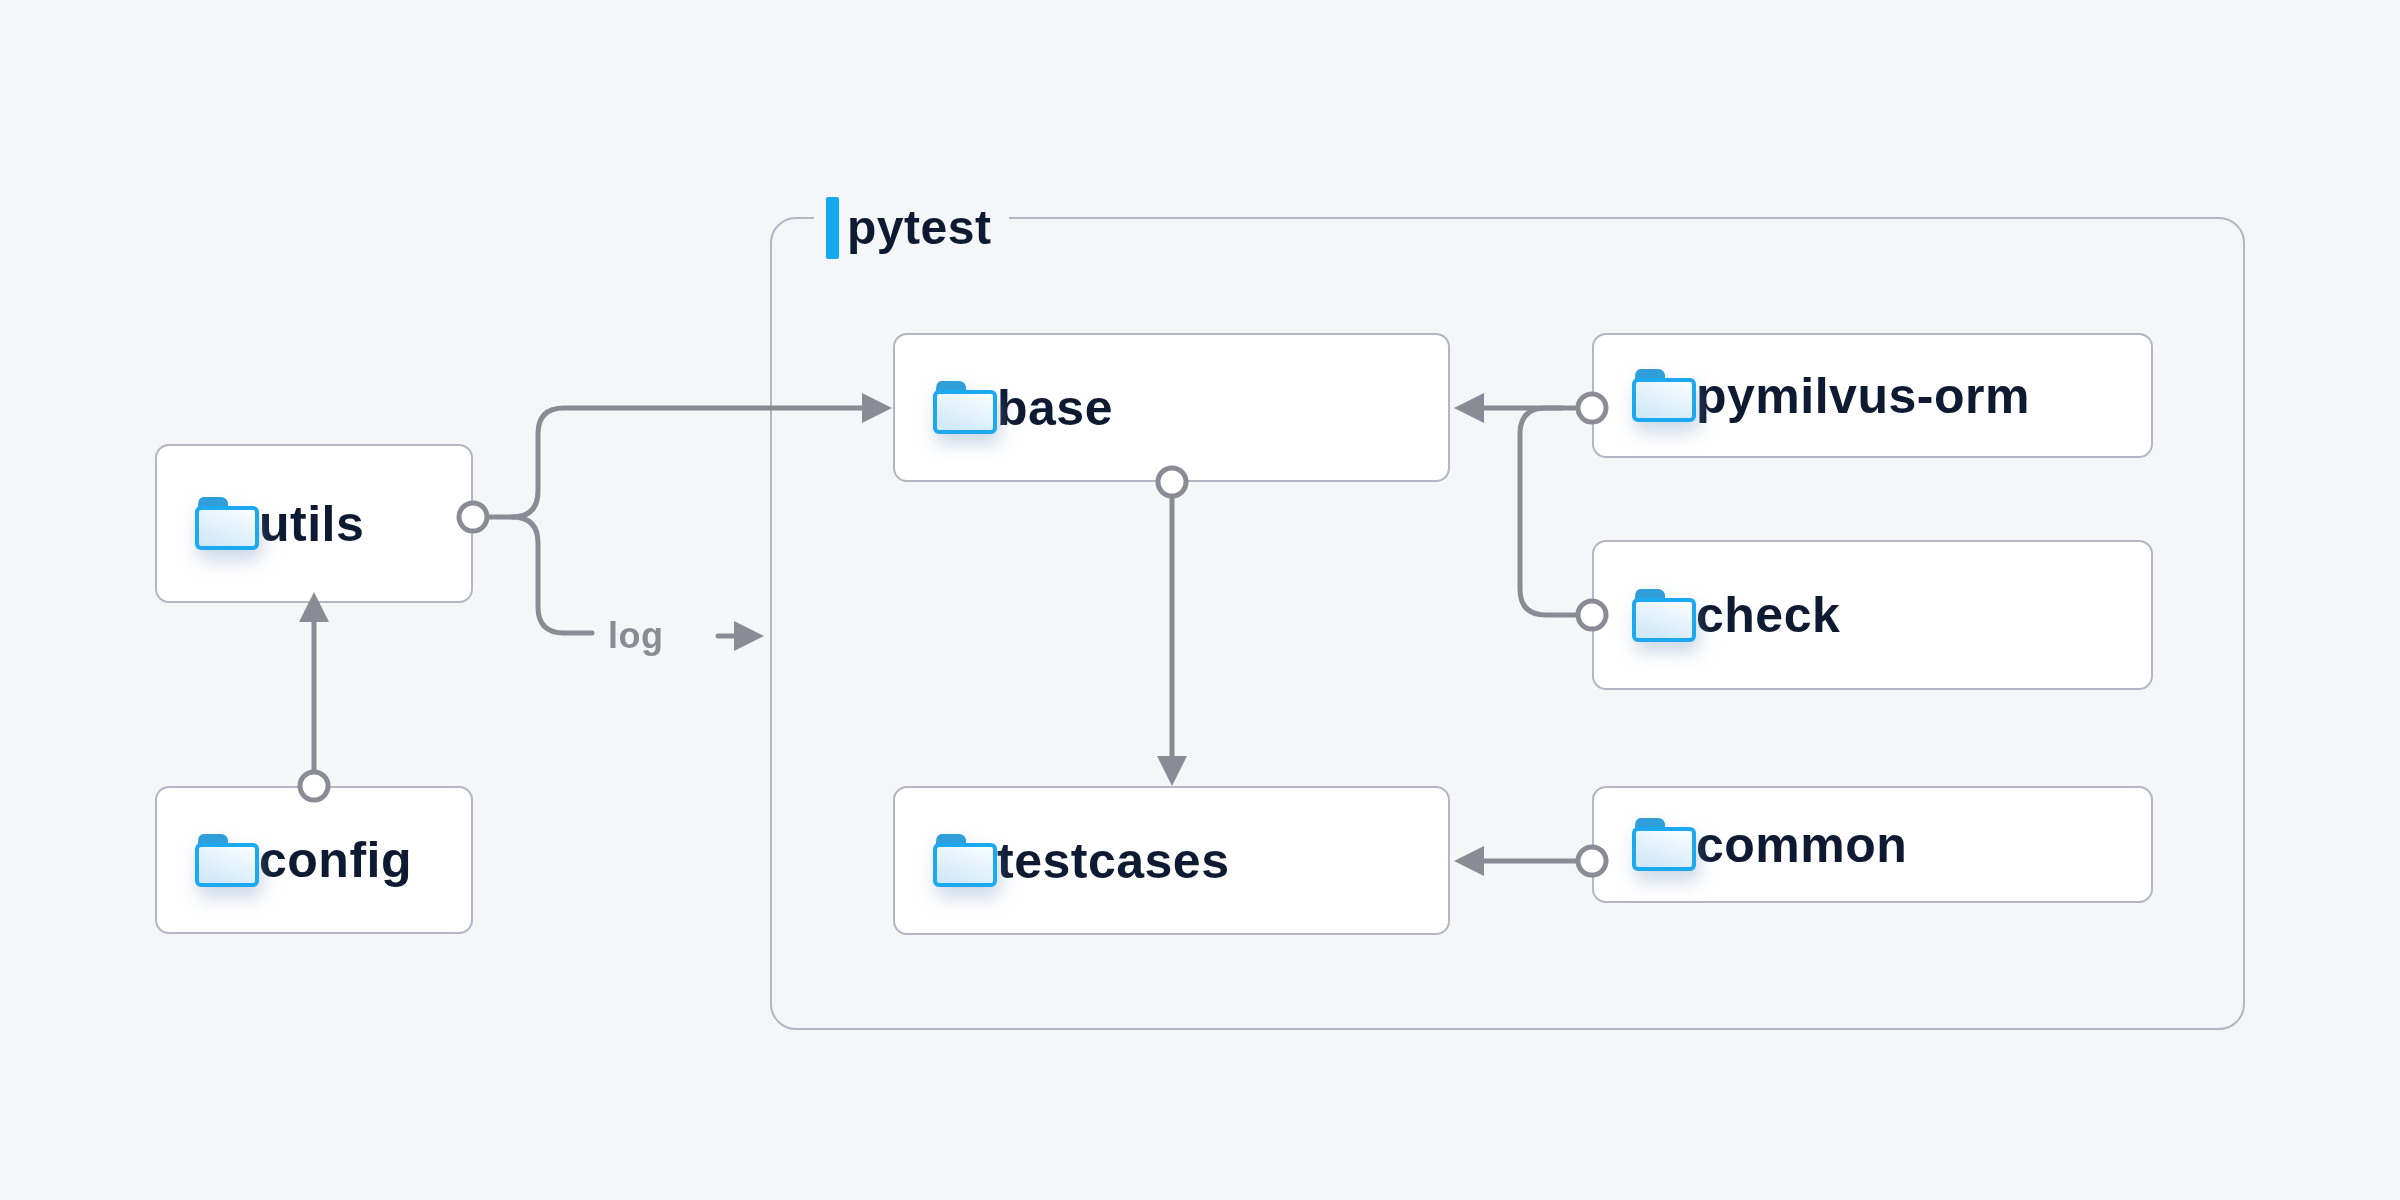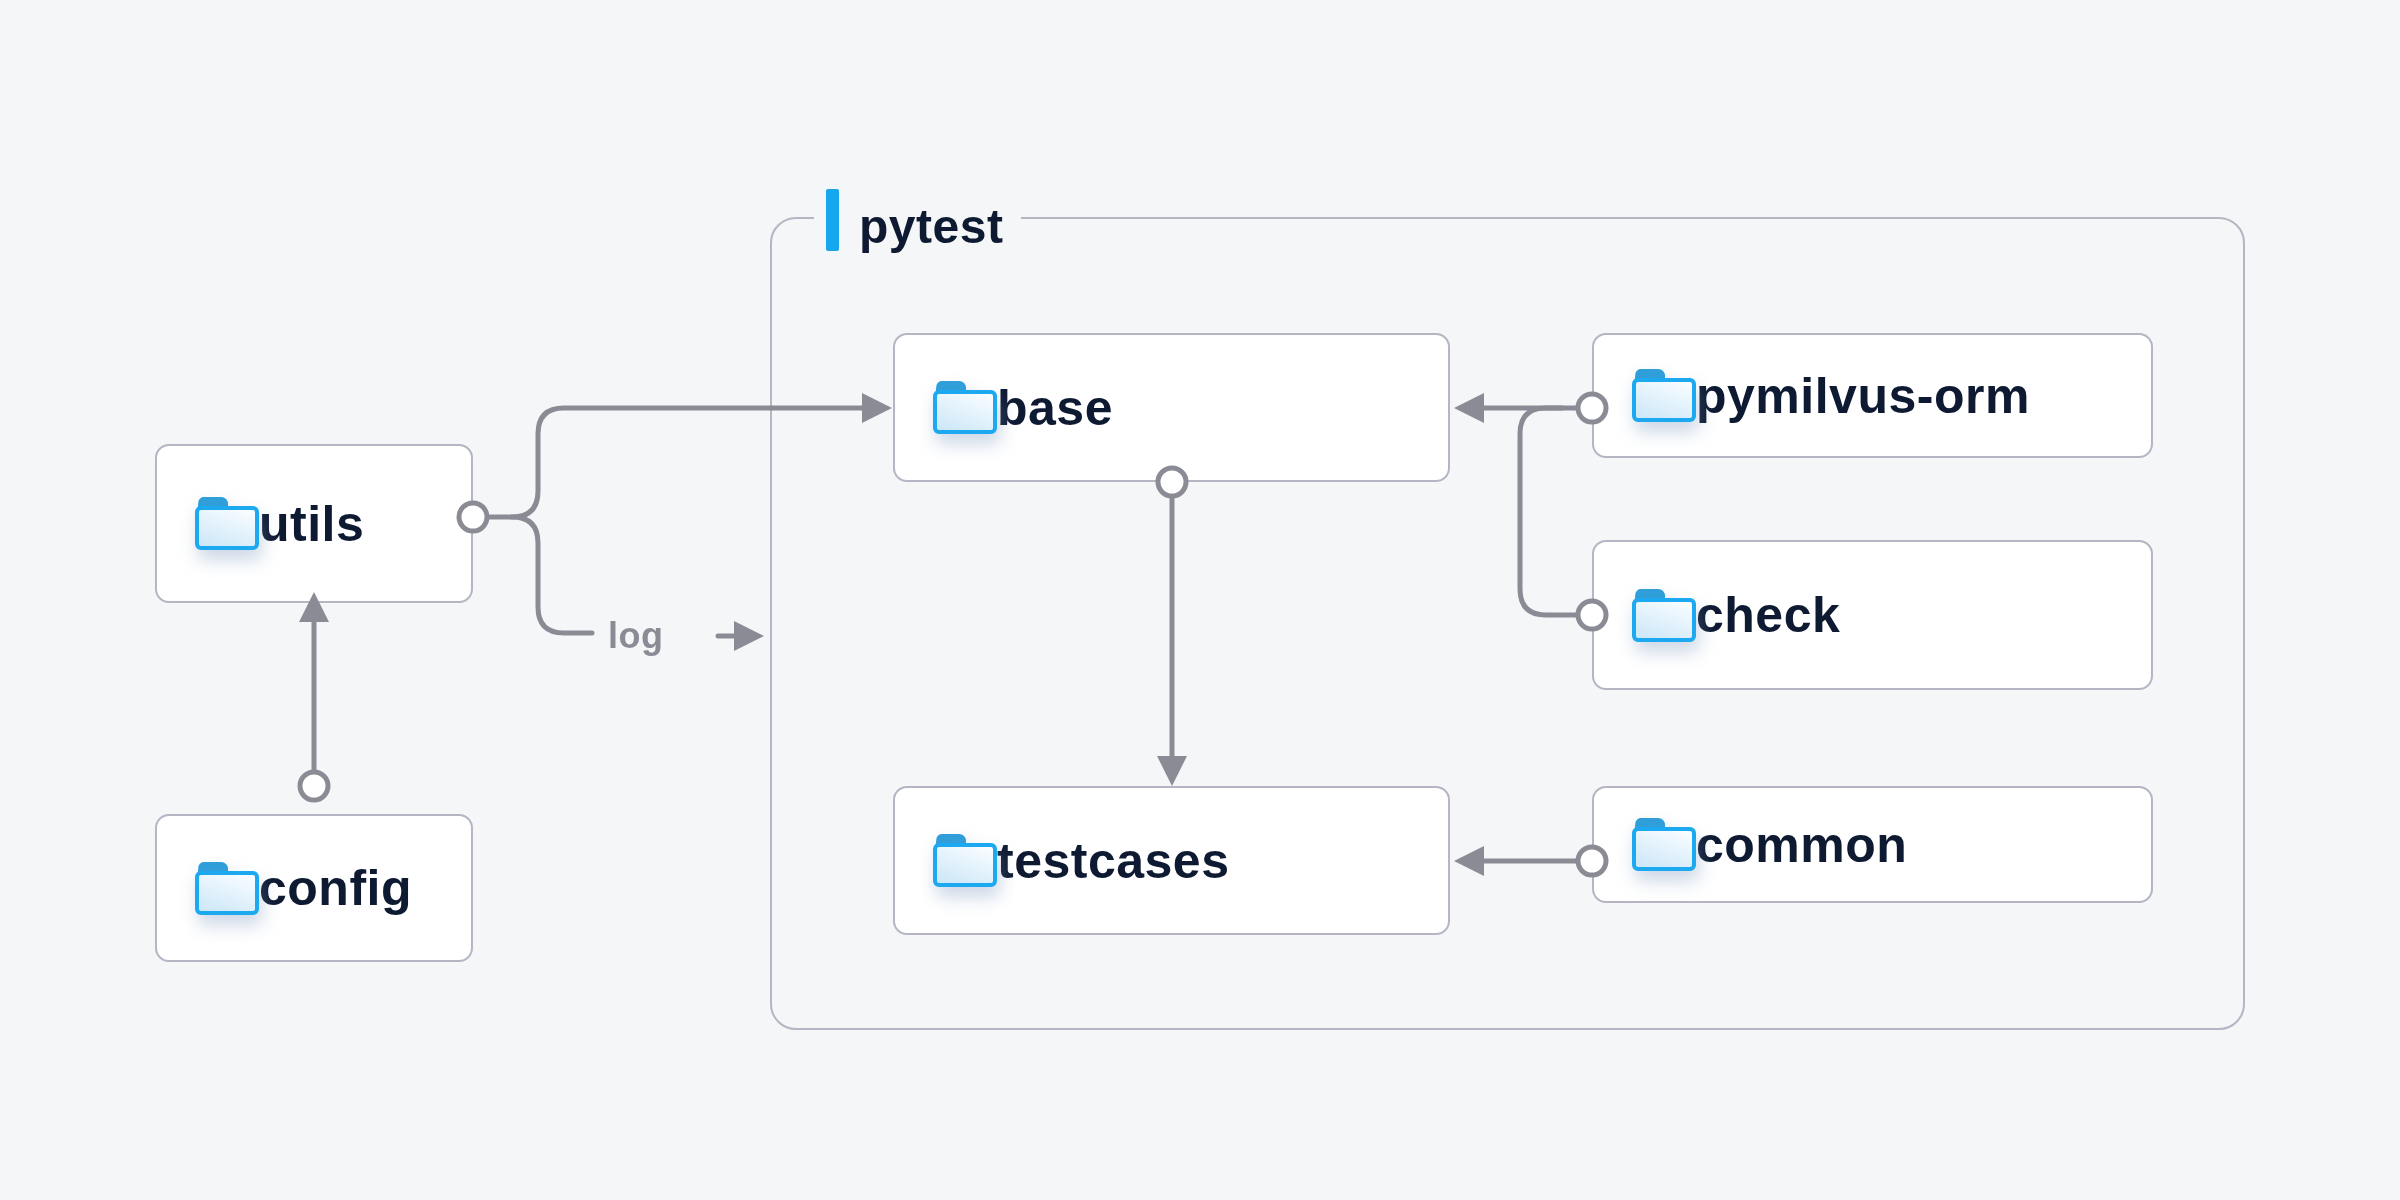--- a/index.html
+++ b/index.html
@@ -7,22 +7,22 @@
     width:2400px;height:1200px;position:relative;overflow:hidden;
     background:#f5f6f8;
     font-family:"Liberation Sans", sans-serif;
   }
   
   .group{
     position:absolute;left:770px;top:217px;width:1475px;height:813px;
     border:2px solid #b5b5c3;border-radius:26px;z-index:0;box-sizing:border-box;
   }
   .group-label{
-    position:absolute;left:814px;top:187px;height:64px;z-index:2;
-    display:flex;align-items:flex-end;gap:20px;
+    position:absolute;left:814px;top:196px;height:64px;z-index:2;
+    display:flex;align-items:center;gap:8px;
     background:#f5f6f8;padding:0 18px 0 12px;
   }
   .group-label .bar{
     width:13px;height:62px;background:#16a8ee;border-radius:2px;flex:0 0 auto;
   }
   .group-label .txt{
     font-size:48px;font-weight:700;color:#0e1a32;letter-spacing:.5px;line-height:1;
   }
   
   .node{
@@ -42,21 +42,21 @@
     position:absolute;left:2px;top:0;width:30px;height:18px;
     background:#2f9ed9;border-radius:5px 8px 0 0;
     transform:skewX(-6deg);transform-origin:bottom left;
   }
   .folder .fbody{
     position:absolute;left:0;top:9px;width:64px;height:44px;box-sizing:border-box;
     background:linear-gradient(200deg,#f7fcff 8%,#cfe8f8 92%);
     border:4px solid #1ca9f0;border-radius:6px;
   }
   #n-utils    {left:155px;top:444px;width:318px;height:159px;}
-  #n-config   {left:155px;top:786px;width:318px;height:148px;margin-top:28px;}
+  #n-config   {left:155px;top:786px;width:318px;height:148px;}
   #n-base     {left:893px;top:333px;width:557px;height:149px;}
   #n-testcases{left:893px;top:786px;width:557px;height:149px;}
   #n-pymilvus {left:1592px;top:333px;width:561px;height:125px;}
   #n-check    {left:1592px;top:540px;width:561px;height:150px;}
   #n-common   {left:1592px;top:786px;width:561px;height:117px;}
   
   svg.wires{position:absolute;left:0;top:0;z-index:3;pointer-events:none;}
   .wire{stroke:#8b8b96;stroke-width:5;fill:none;stroke-linecap:round;}
   .dot{fill:#ffffff;stroke:#8b8b96;stroke-width:5;}
   

